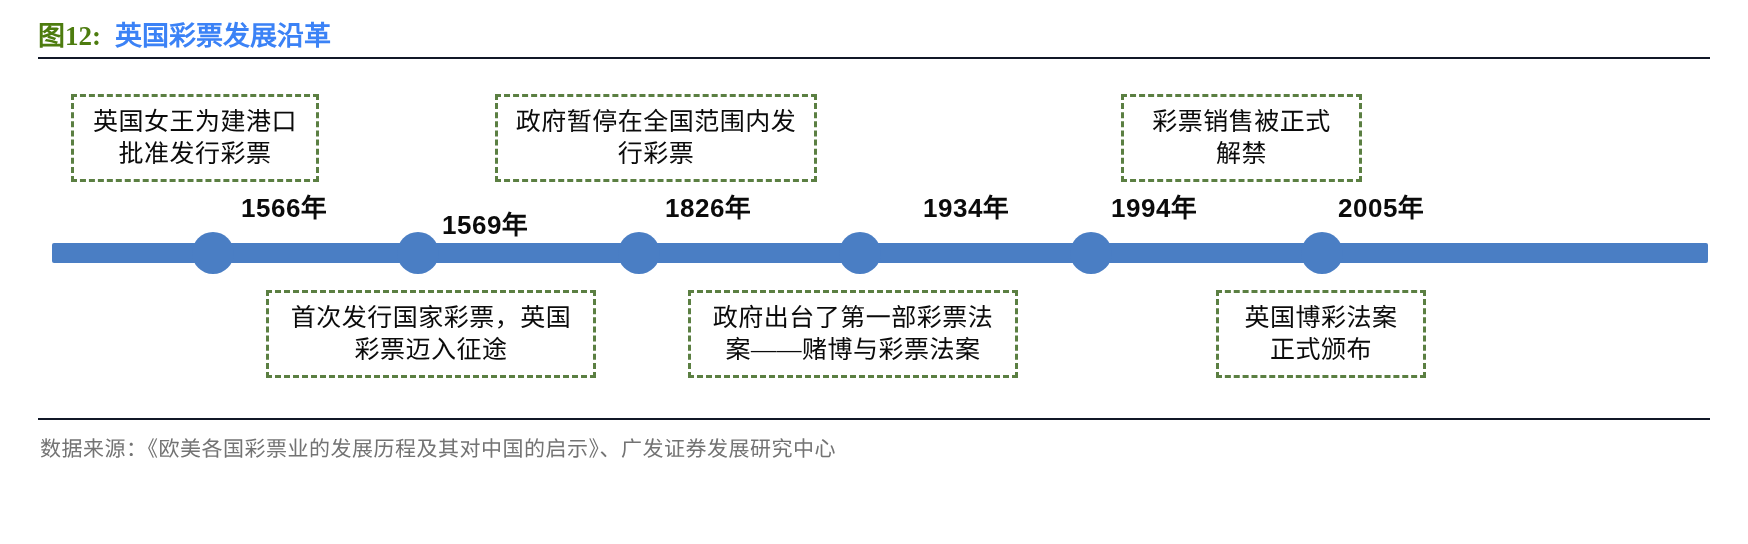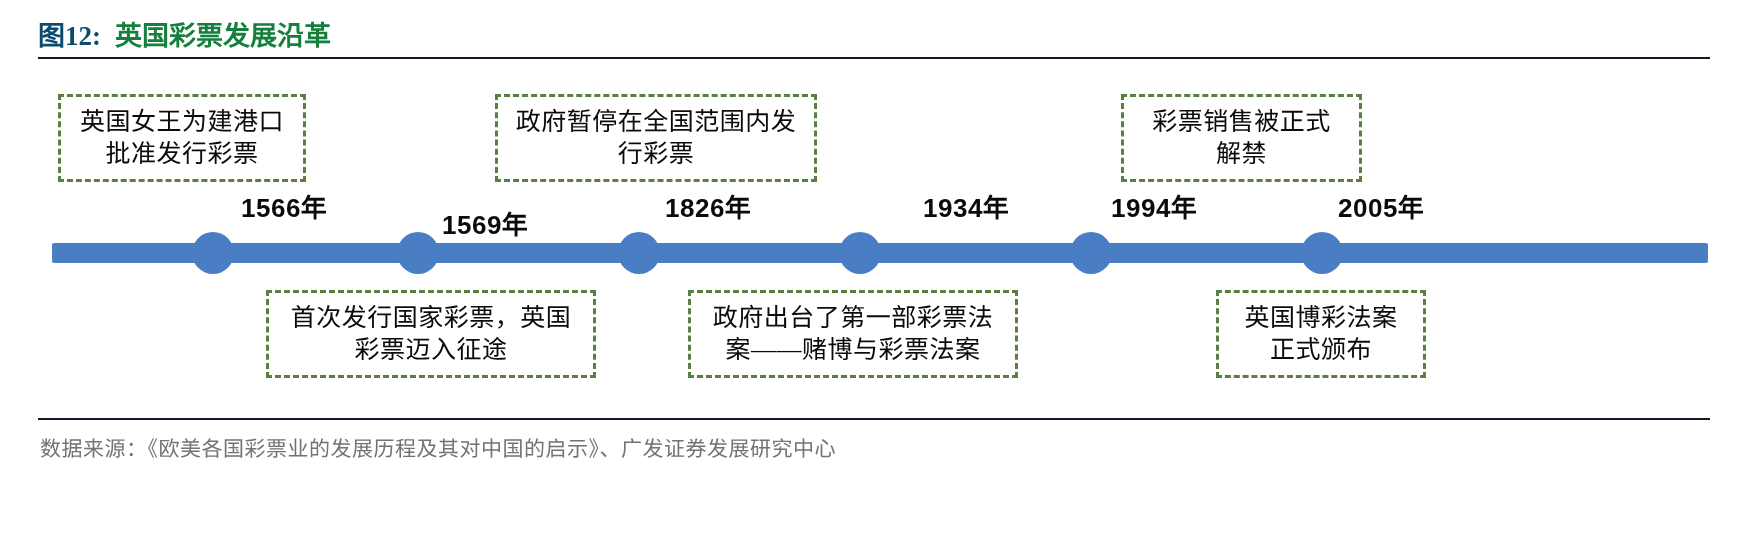--- a/index.html
+++ b/index.html
@@ -32,28 +32,28 @@
     width: 1672px;
     height: 42px;
     display: flex;
     align-items: center;
   }
   .fig-label {
     font-family: "Liberation Serif", "DejaVu Serif", serif;
     font-weight: bold;
     font-size: 27px;
     letter-spacing: 0px;
-    color: #0c4a6e;
+    color: #4d7c0f;
     white-space: pre;
   }
   .fig-title {
     font-family: "Liberation Serif", "DejaVu Serif", serif;
     font-weight: bold;
     font-size: 27px;
-    color: #15803d;
+    color: #3b82f6;
     margin-left: 14px;
     white-space: pre;
   }
 
   .rule-top {
     position: absolute;
     left: 38px;
     top: 57px;
     width: 1672px;
     height: 0;
@@ -155,21 +155,21 @@
   <div class="node" style="left:1091px;"></div>
   <div class="node" style="left:1322px;"></div>
 
   <div class="year" style="left:241px;">1566年</div>
   <div class="year" style="left:442px;margin-top:17px;">1569年</div>
   <div class="year" style="left:665px;">1826年</div>
   <div class="year" style="left:885px;margin-left:38px;">1934年</div>
   <div class="year" style="left:1111px;">1994年</div>
   <div class="year" style="left:1338px;">2005年</div>
 
-  <div class="callout" style="left:58px; top:94px; width:248px; height:88px;">
+  <div class="callout" style="left:71px; top:94px; width:248px; height:88px;">
     <span class="callout-text">英国女王为建港口
 批准发行彩票</span>
   </div>
 
   <div class="callout" style="left:1121px; top:94px; width:241px; height:88px;">
     <span class="callout-text">彩票销售被正式
 解禁</span>
   </div>
 
   <div class="callout" style="left:495px; top:94px; width:322px; height:88px;">

